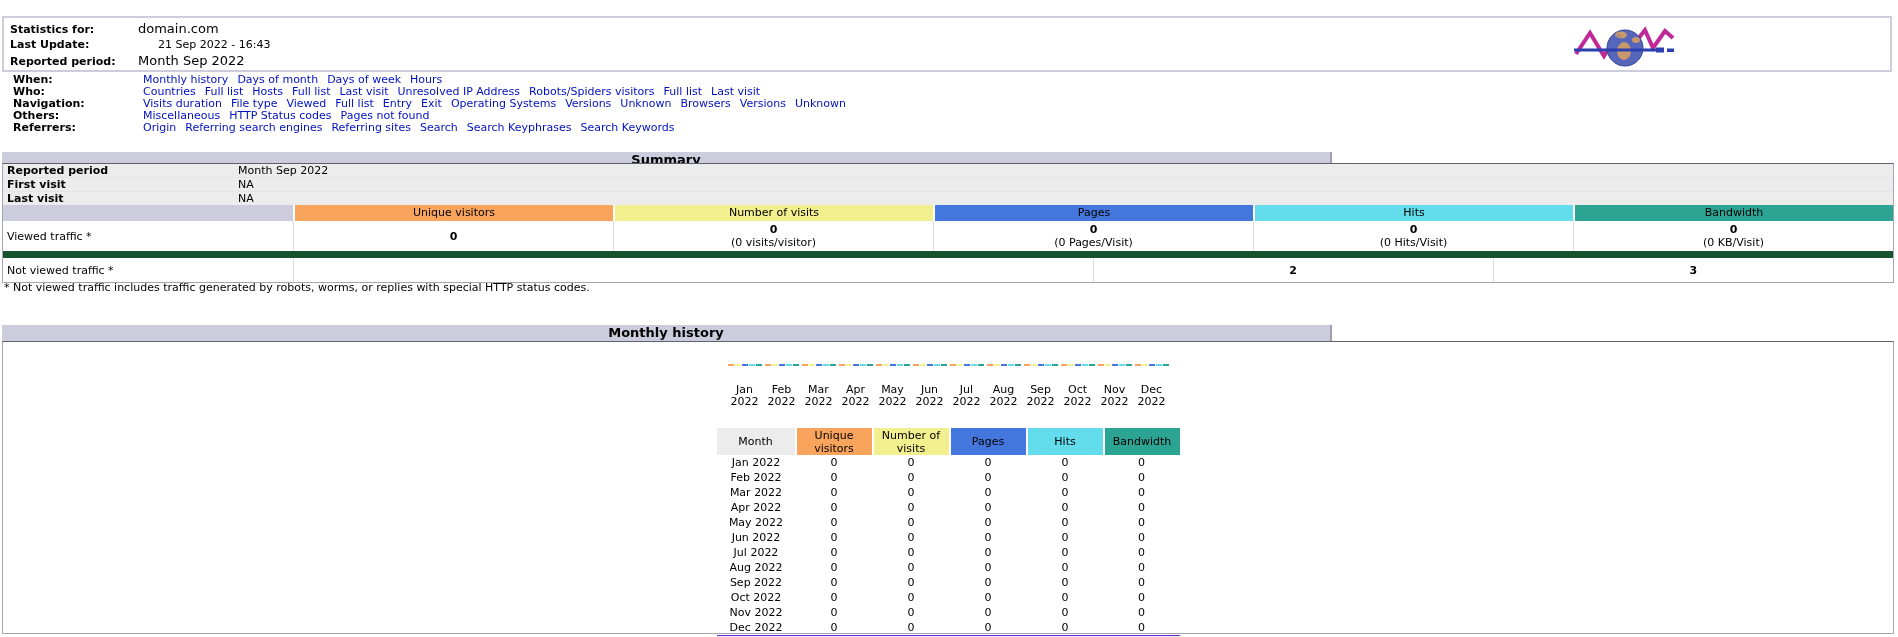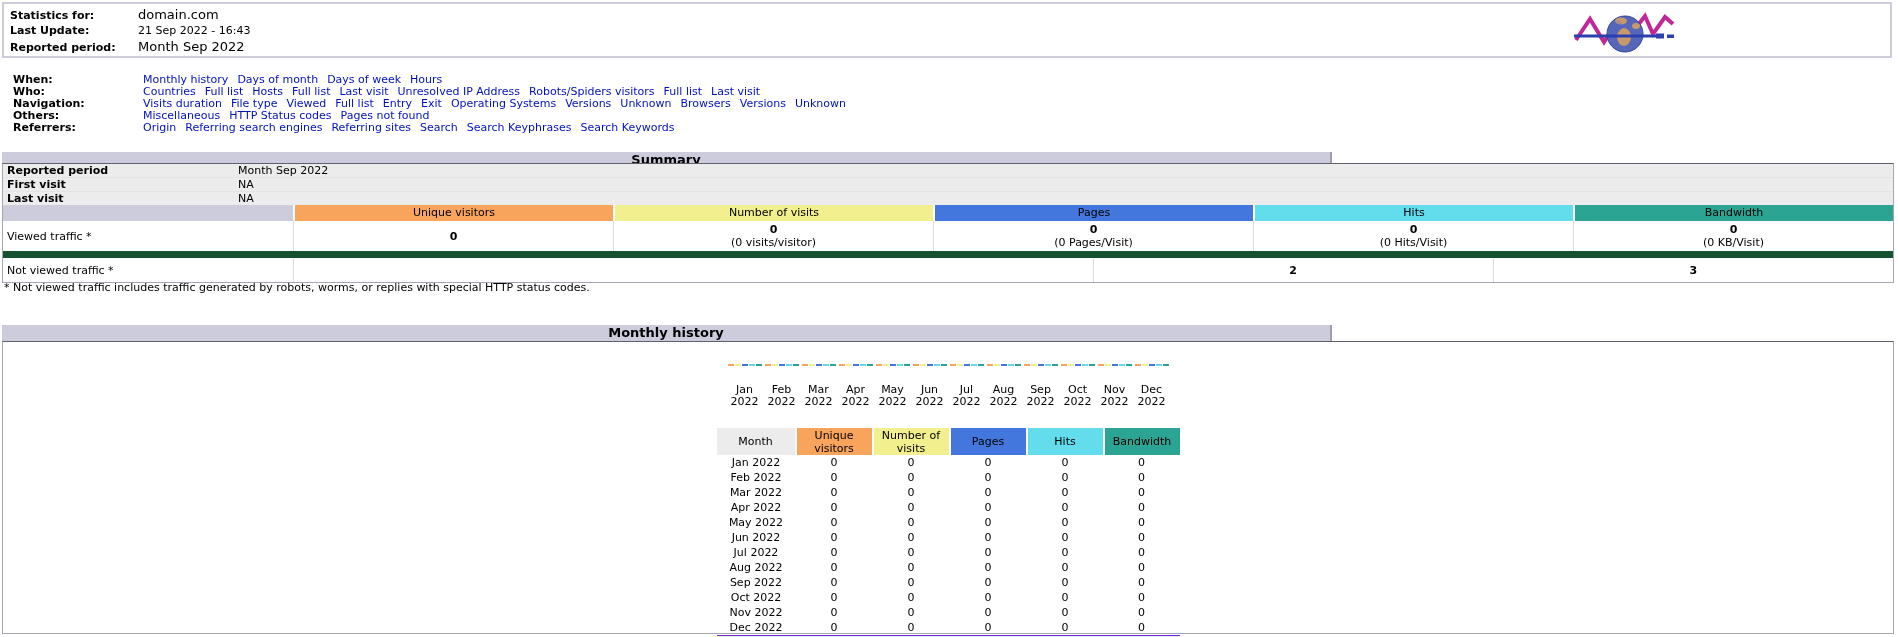--- a/index.html
+++ b/index.html
@@ -1,25 +1,25 @@
 <!DOCTYPE html>
 <html><head>
 <meta charset="utf-8">
 <style>
   html,body{margin:0;padding:0;background:#fff;}
   .page{position:relative;width:1898px;height:637px;background:#ffffff;overflow:hidden;
         font-family:"DejaVu Sans","Liberation Sans",sans-serif;font-size:11px;color:#000;}
 
   
-  .top-box{position:absolute;left:2px;top:2px;width:1886px;height:52px;border:2px solid #CCCCDD;background:#fff;}
+  .top-box{position:absolute;left:2px;top:16px;width:1886px;height:52px;border:2px solid #CCCCDD;background:#fff;}
   .top-row{padding-left:6px;line-height:16px;height:16px;white-space:nowrap;}
   .top-row:first-child{padding-top:3px;}
   .top-label{display:inline-block;width:128px;font-weight:bold;font-size:11px;}
   .top-val{font-size:13px;}
-  .top-row.small .top-val{font-size:11px;}
+  .top-row.small .top-val{font-size:11px;margin-left:20px;}
   .logo{position:absolute;left:1568px;top:5px;width:106px;height:47px;}
 
   
   .nav{position:absolute;left:13px;top:74px;}
   .nav-row{height:12px;line-height:12px;white-space:nowrap;}
   .nav-label{display:inline-block;width:130px;font-weight:bold;}
   .nav-link{color:#0011BE;text-decoration:none;margin-right:9px;}
 
   
   .section-title{position:absolute;left:2px;width:1328px;height:16px;background:#CCCCDD;

